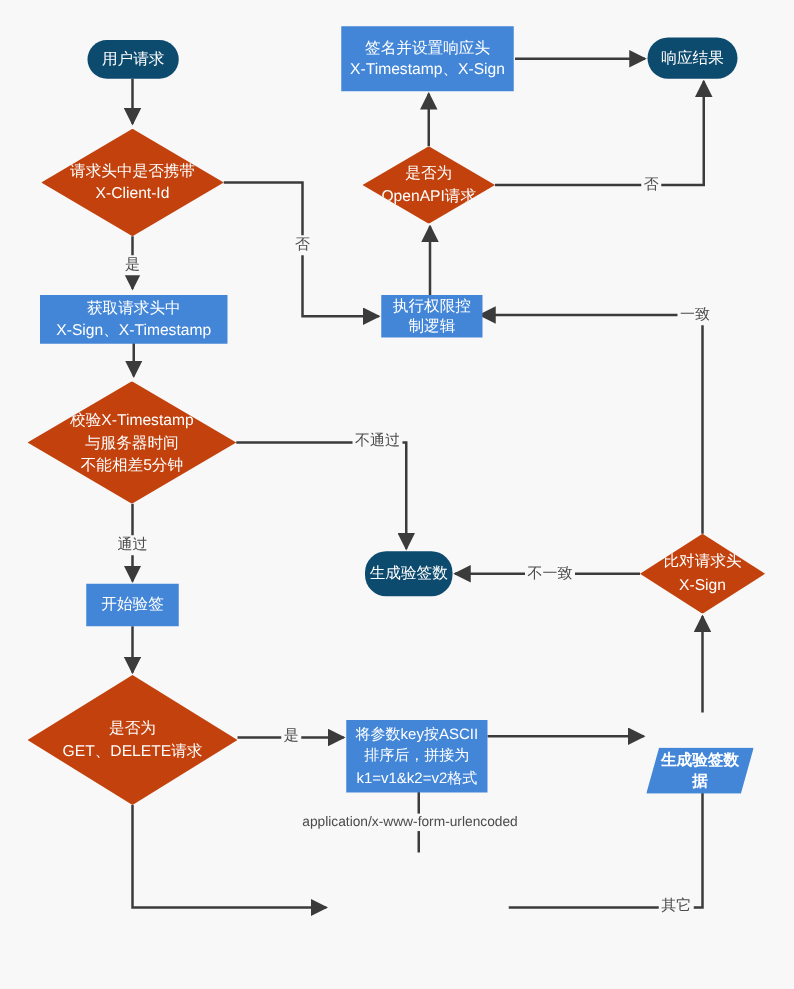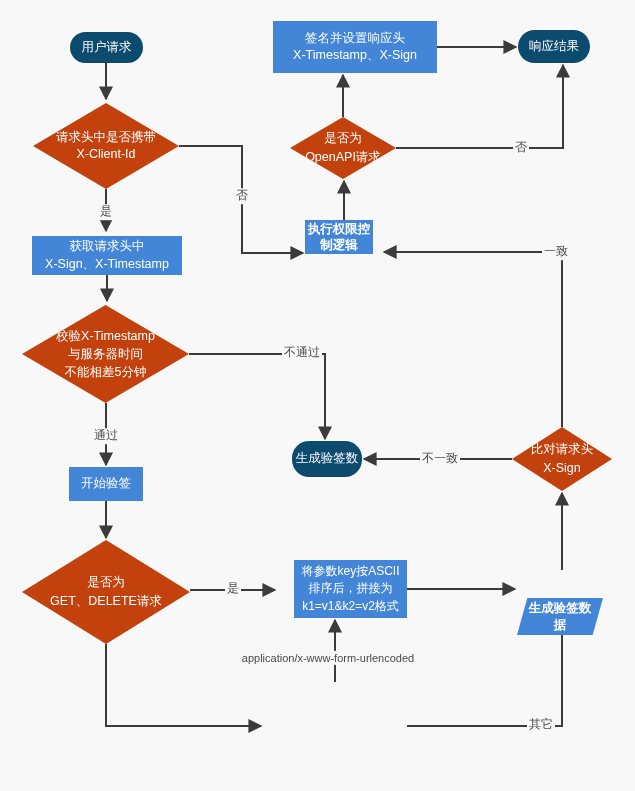--- a/index.html
+++ b/index.html
@@ -26,31 +26,31 @@
   .elabel{
     position:absolute;transform:translate(-50%,-50%);
     font-size:12px;color:#4a4a4a;background:#f8f8f8;
     padding:0 2px;white-space:nowrap;line-height:1.3;
   }
   .elabel.small{font-size:11px;}
 
   
   #n-user{left:70px;top:32px;width:73px;height:31px;}
   #n-clientid{left:33px;top:103px;width:146px;height:86px;}
-  #n-sign{left:273px;top:21px;width:164px;height:52px;}
+  #n-sign{left:273px;top:21px;width:138px;height:52px;}
   #n-result{left:518px;top:30px;width:72px;height:33px;}
   #n-openapi{left:290px;top:117px;width:106px;height:62px;line-height:1.5;}
   #n-getheaders{left:32px;top:236px;width:150px;height:39px;}
-  #n-perm{left:305px;top:220px;width:68px;height:34px;line-height:1.3;font-weight:bold;}
+  #n-perm{left:305px;top:236px;width:81px;height:34px;line-height:1.3;}
   #n-timestamp{left:22px;top:305px;width:167px;height:98px;line-height:1.45;}
   #n-reject{left:292px;top:441px;width:70px;height:36px;}
   #n-compare{left:512px;top:427px;width:100px;height:64px;line-height:1.5;}
   #n-startverify{left:69px;top:467px;width:74px;height:34px;}
   #n-getdelete{left:22px;top:540px;width:168px;height:104px;line-height:1.5;}
-  #n-sortparams{left:277px;top:560px;width:113px;height:58px;line-height:1.45;font-size:12px;margin-left:17px;}
+  #n-sortparams{left:277px;top:576px;width:113px;height:58px;line-height:1.45;font-size:12px;}
   #n-gendata{left:517px;top:598px;width:86px;height:37px;line-height:1.3;font-weight:bold;}
   #n-contenttype{left:263px;top:682px;width:144px;height:88px;}
 
   
   #l-yes1{left:106px;top:212px;}
   #l-no1{left:242px;top:196px;}
   #l-pass{left:106px;top:436px;}
   #l-fail{left:302px;top:353px;text-align:right;}
   #l-yes2{left:233px;top:589px;}
   #l-no2{left:521px;top:148px;}

